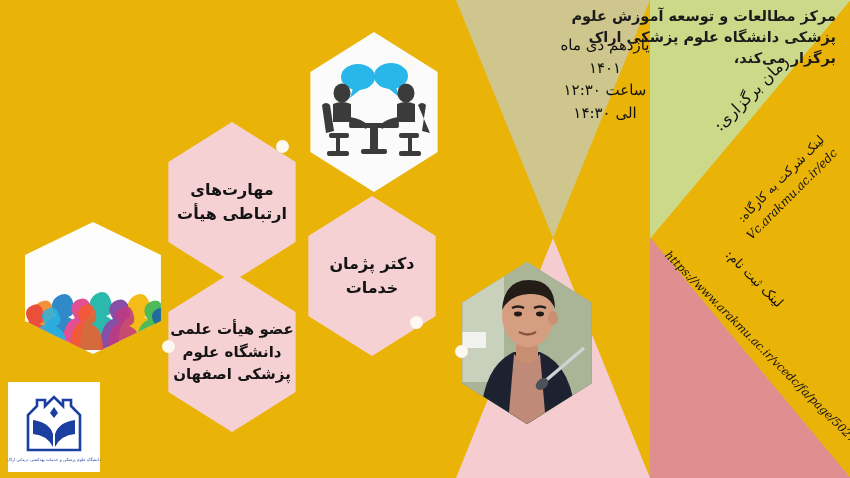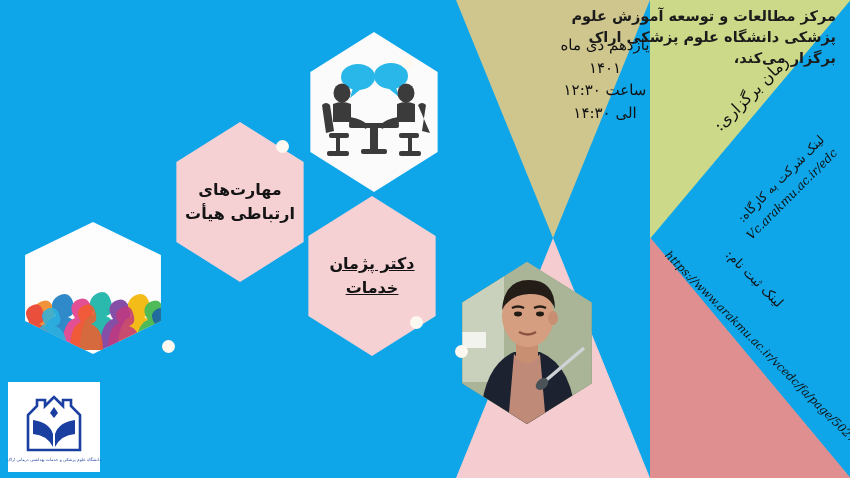--- a/index.html
+++ b/index.html
@@ -5,21 +5,21 @@
   html, body {
     margin: 0;
     padding: 0;
     background: #ffffff;
   }
   #poster {
     position: relative;
     width: 850px;
     height: 478px;
     overflow: hidden;
-    background: #0ea5e9;
+    background: #eab308;
     font-family: "DejaVu Sans", "Liberation Sans", sans-serif;
   }
 
   
   .panel {
     position: absolute;
     width: 0;
     height: 0;
   }
   
@@ -147,36 +147,36 @@
   }
   .hex-text {
     direction: rtl;
     text-align: center;
     color: #141414;
     font-weight: bold;
     line-height: 1.5;
   }
 
   .hex-topic {
-    left: 166px;
+    left: 158px;
     top: 122px;
     width: 148px;
     height: 160px;
     background: #f6d1d4;
   }
   .hex-topic .hex-text { font-size: 16px; }
 
   .hex-speaker {
     left: 298px;
     top: 196px;
     width: 148px;
     height: 160px;
     background: #f6d1d4;
   }
-  .hex-speaker .hex-text { font-size: 16px; text-decoration: underline; }
+  .hex-speaker .hex-text { font-size: 16px; }
 
   .hex-affil {
     left: 158px;
     top: 272px;
     width: 148px;
     height: 160px;
     background: #f6d1d4;
   }
   .hex-affil .hex-text { font-size: 15px; }
 
@@ -347,20 +347,27 @@
   <div class="notch" style="left:276px; top:140px;"></div>
 
   <div class="hex hex-speaker">
     <div class="hex-text">
       <div>دکتر پژمان</div>
       <div>خدمات</div>
     </div>
   </div>
   <div class="notch" style="left:410px; top:316px;"></div>
 
+  <div class="hex hex-affil">
+    <div class="hex-text">
+      <div>عضو هیأت علمی</div>
+      <div>دانشگاه علوم</div>
+      <div>پزشکی اصفهان</div>
+    </div>
+  </div>
   <div class="notch" style="left:162px; top:340px;"></div>
 
   <div class="hex hex-photo">
     <div class="photo-art">
       <svg width="150" height="162" viewBox="0 0 150 162">
         <rect x="0" y="0" width="150" height="162" fill="#aab496"></rect>
         <rect x="0" y="0" width="52" height="120" fill="#c9d0bb"></rect>
         <rect x="4" y="70" width="30" height="16" fill="#f2f2ee"></rect>
 
         <path d="M28 162 q2 -58 34 -72 l26 0 q34 14 36 72 Z" fill="#1c2230"></path>

